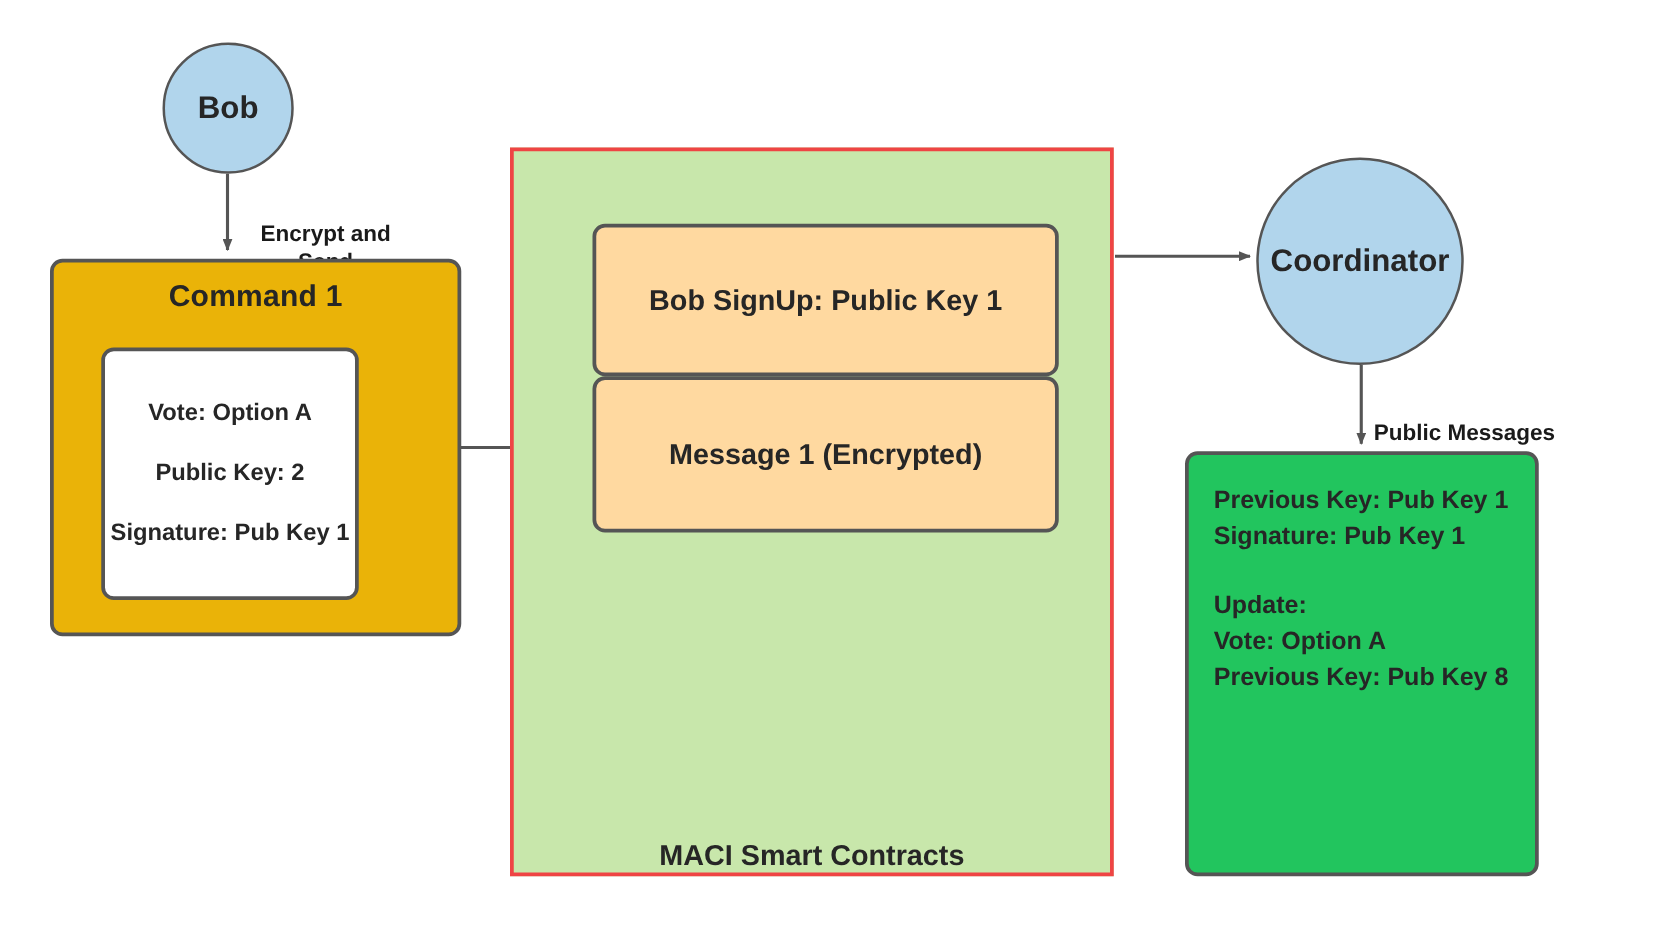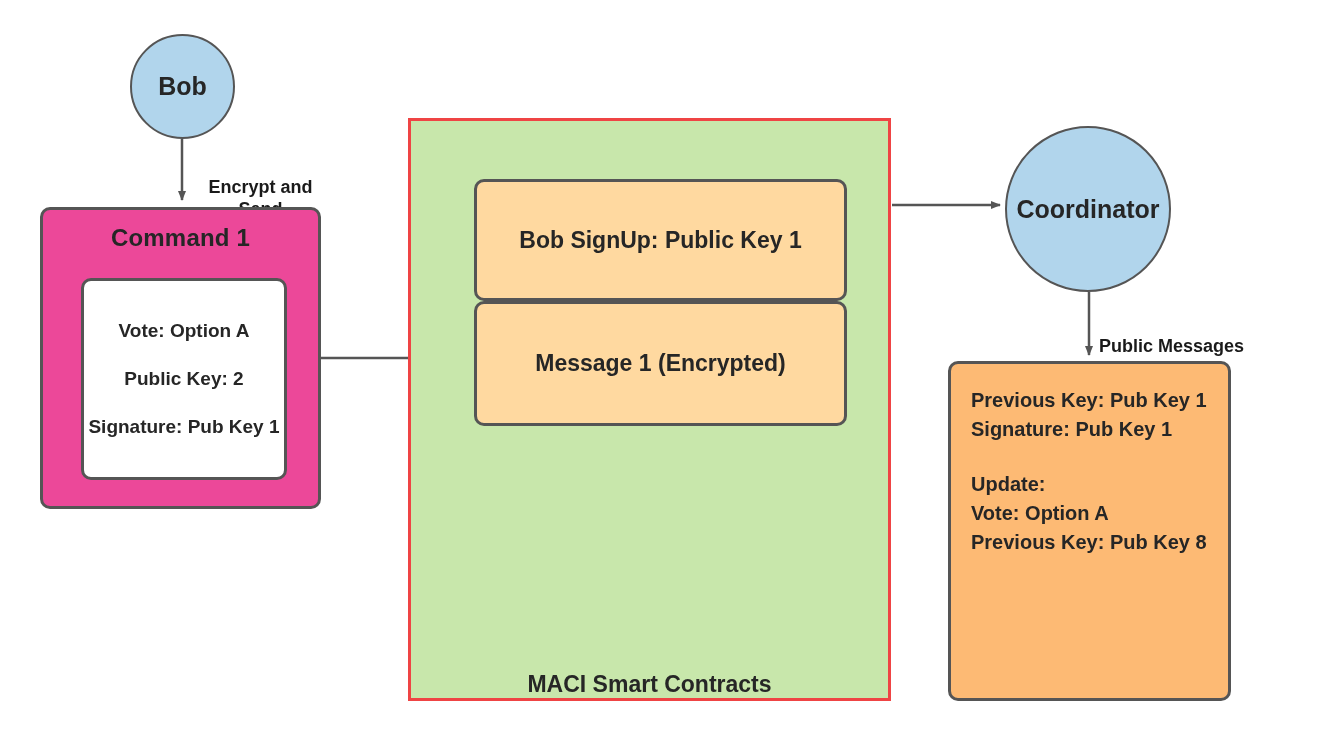--- a/index.html
+++ b/index.html
@@ -48,23 +48,23 @@
     border: 2.5px solid #555555;
     align-items: center;
     justify-content: center;
     font-size: 25px;
     text-align: center;
   }
   
   #command-box {
     left: 40px;
     top: 207px;
-    width: 281px;
+    width: 329px;
     height: 302px;
-    background: #ec4899;
+    background: #eab308;
     border: 3px solid #555555;
     border-radius: 10px;
     flex-direction: column;
     align-items: center;
   }
   #command-title {
     margin-top: 14px;
     font-size: 24px;
     letter-spacing: .2px;
   }
@@ -119,21 +119,21 @@
     margin-left: 13px;
   }
   #maci-item-0 { top: 58px; height: 122px; }
   #maci-item-1 { top: 180px; height: 125px; }
   
   #result-box {
     left: 948px;
     top: 361px;
     width: 283px;
     height: 340px;
-    background: #fdba74;
+    background: #22c55e;
     border: 3px solid #555555;
     border-radius: 10px;
     flex-direction: column;
     padding: 22px 20px 0 20px;
     font-size: 20px;
     line-height: 1.45;
     box-sizing: border-box;
   }
   .result-line { white-space: pre-wrap; }
   .result-gap { height: 13px; }

